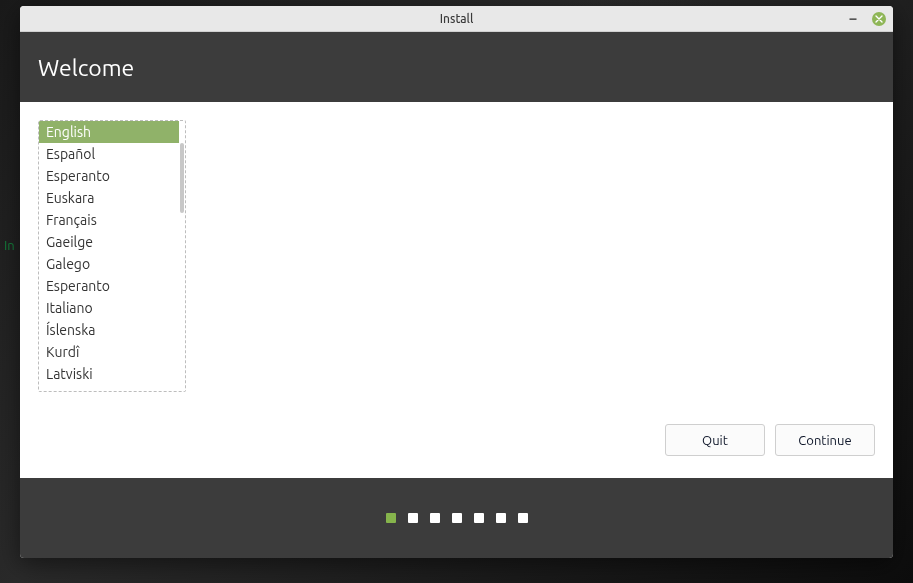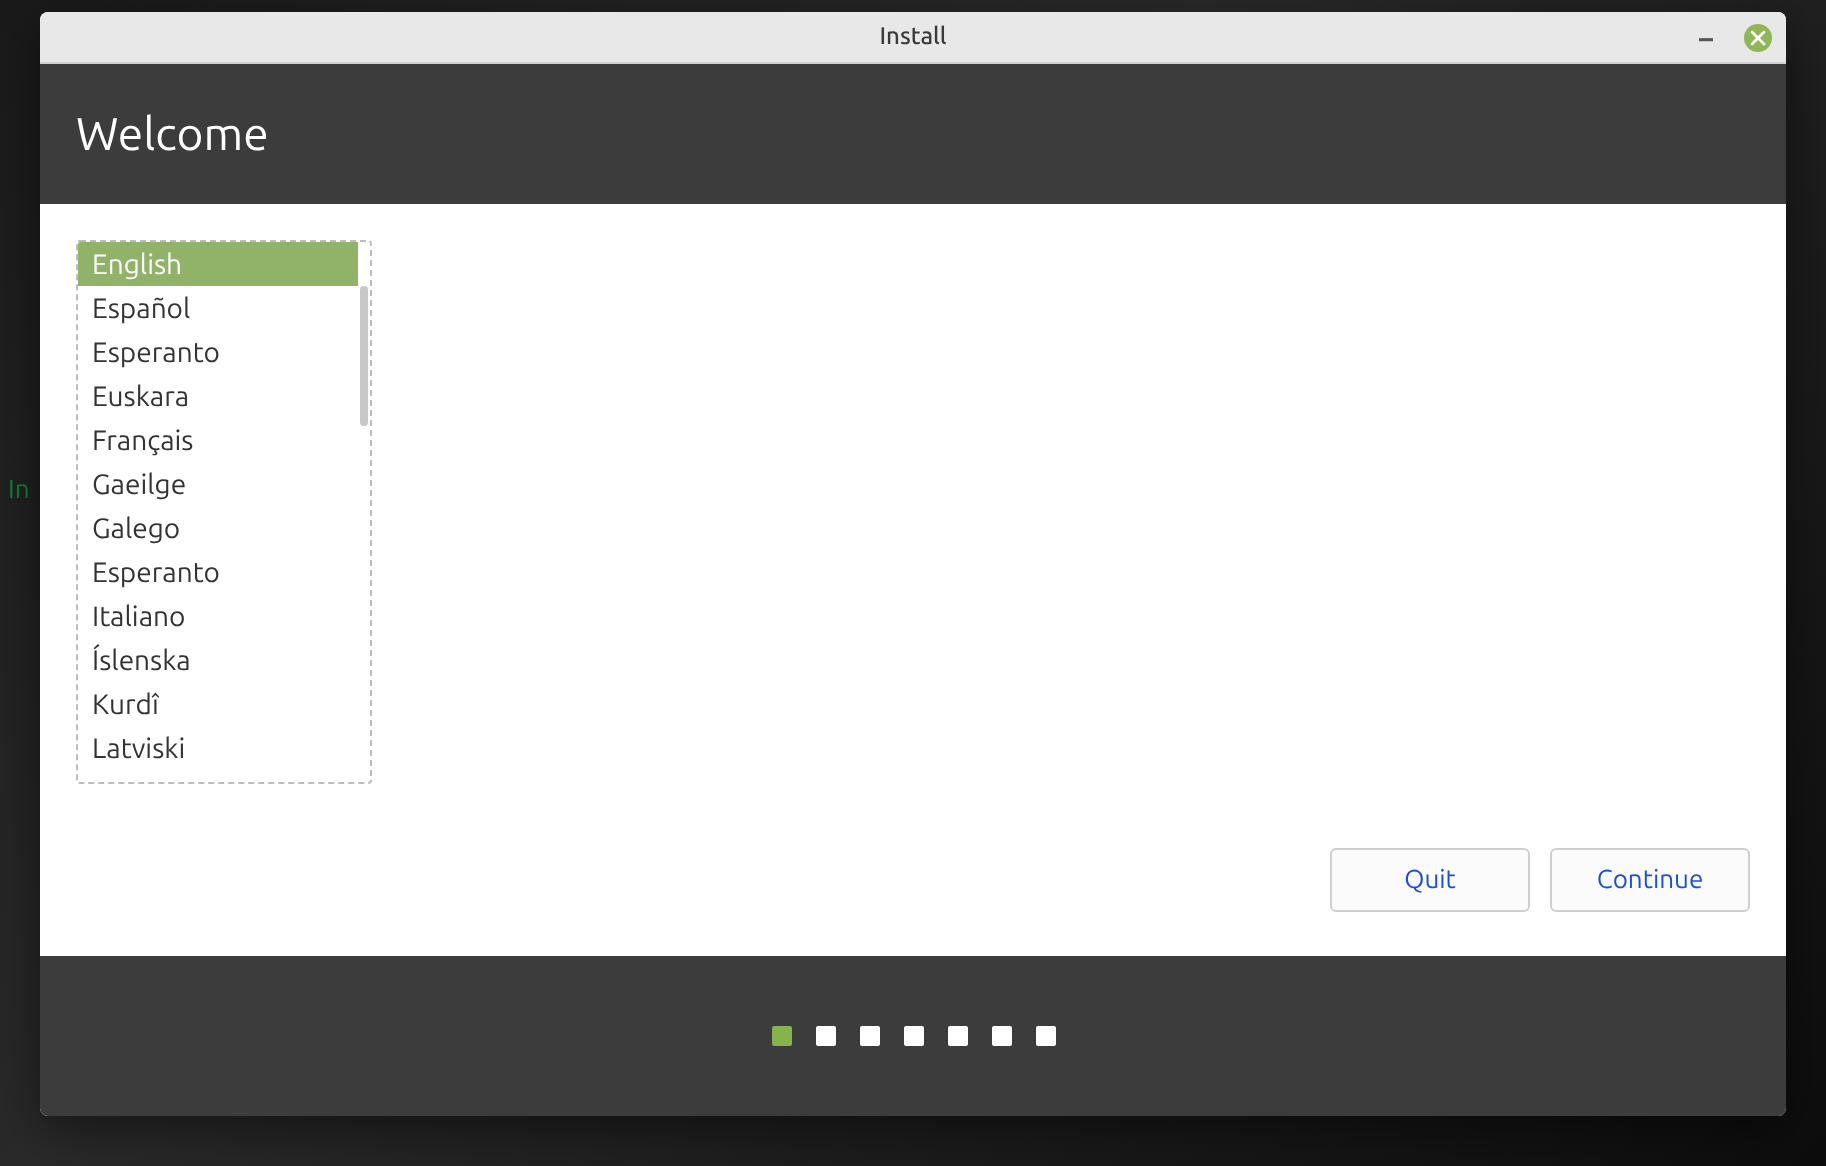--- a/index.html
+++ b/index.html
@@ -66,21 +66,21 @@
     position: absolute; right: 1px; top: 22px; width: 4px; height: 70px;
     background: #c8c8c8; border-radius: 2px;
   }
 
   .button-row {
     position: absolute; right: 18px; bottom: 22px; display: flex; gap: 10px;
   }
   .btn {
     min-width: 100px; height: 32px; padding: 0 20px;
     background: #fbfbfb; border: 1px solid #cfcfcf; border-radius: 3px;
-    font-size: 13px; color: #1d4ed8; cursor: pointer;
+    font-size: 13px; color: #0f172a; cursor: pointer;
     display: flex; align-items: center; justify-content: center;
   }
   .btn.disabled { color: #b0b0b0; cursor: default; }
 
   .footer {
     height: 80px; background: #3c3c3c; display: flex; align-items: center; justify-content: center;
     gap: 12px;
   }
   .dot {
     width: 10px; height: 10px; background: #fff; border-radius: 1px; cursor: pointer;

